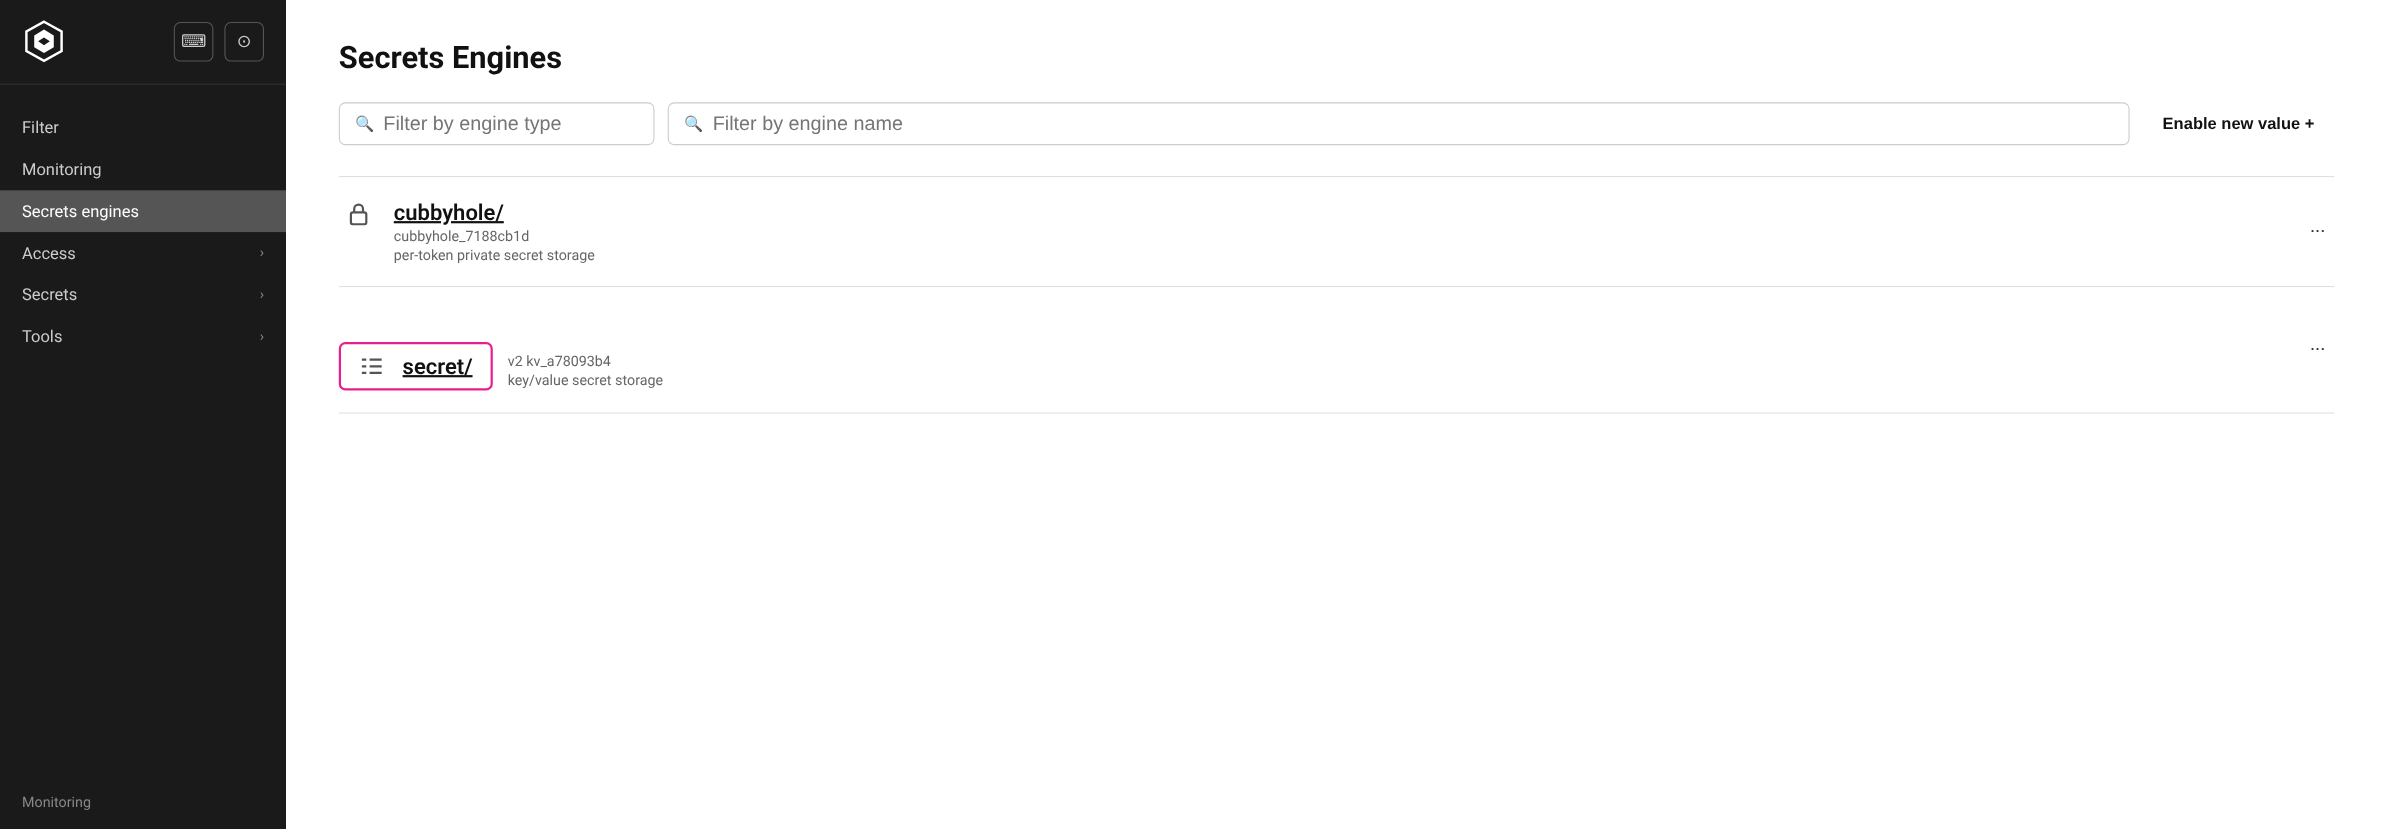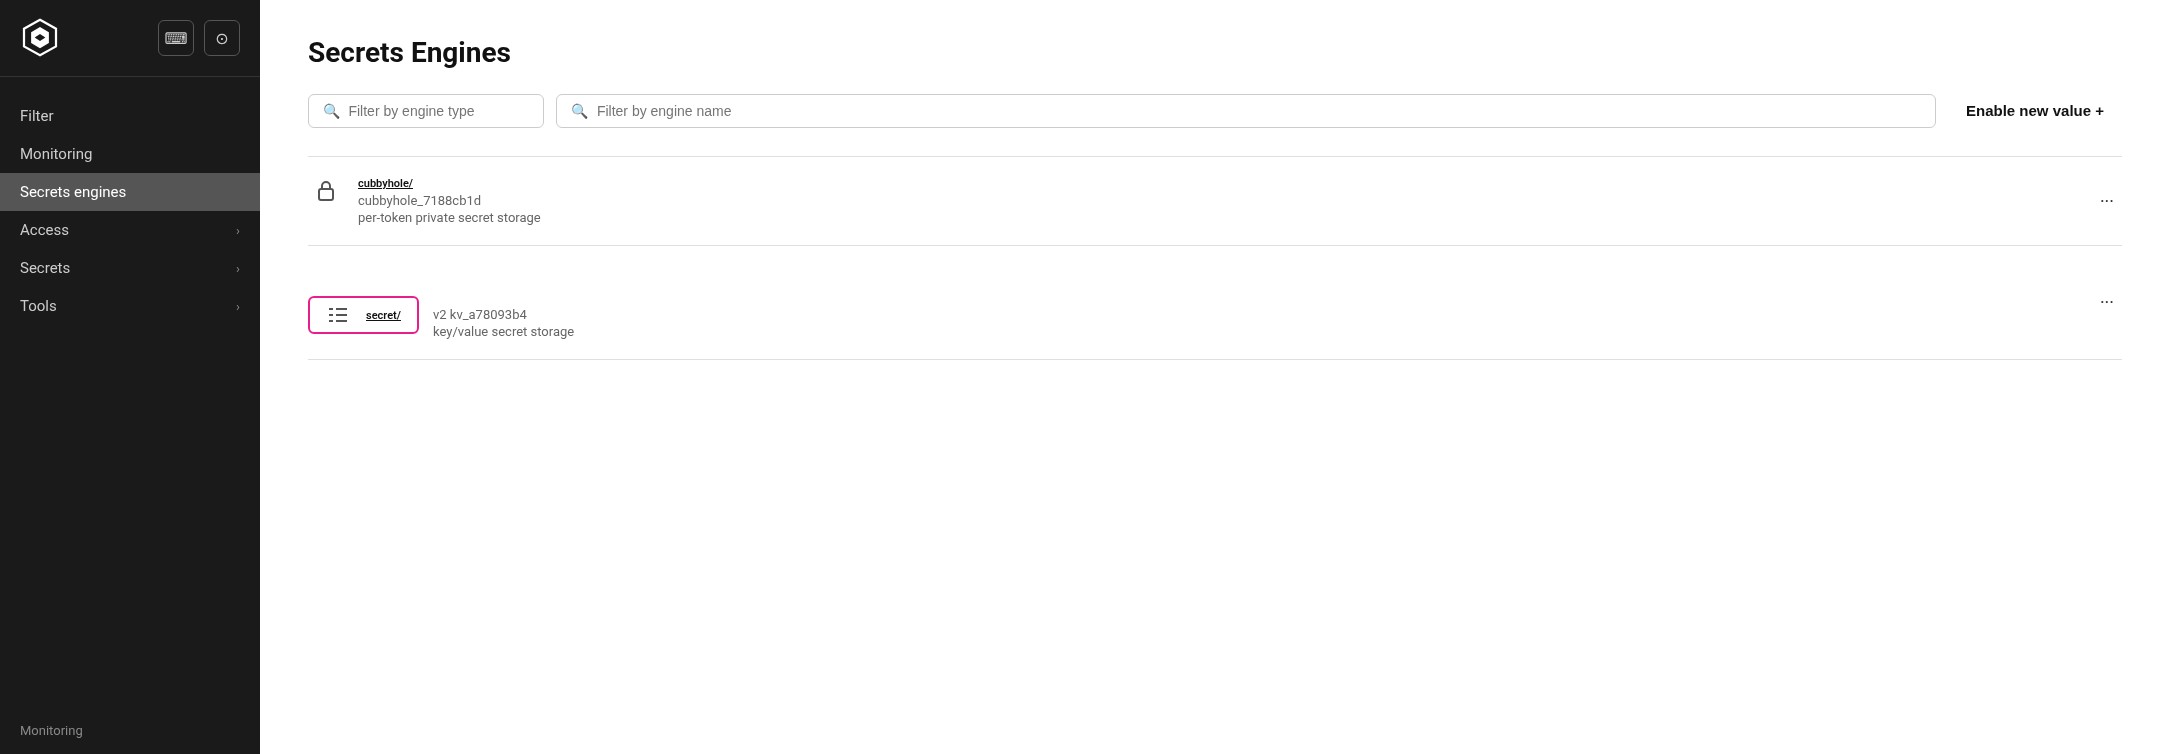--- a/index.html
+++ b/index.html
@@ -123,21 +123,21 @@
       min-width: 200px;
     }
 
     .filter-input.wide {
       flex: 1;
     }
 
     .filter-input input {
       border: none;
       outline: none;
-      font-size: 14px;
+      font-size: 18px;
       color: #7f1d1d;
       background: transparent;
       width: 100%;
     }
 
     .filter-input .search-icon {
       color: #aaa;
       font-size: 14px;
     }
 
@@ -176,21 +176,21 @@
       justify-content: center;
       color: #555;
       font-size: 18px;
     }
 
     .engine-info {
       flex: 1;
     }
 
     .engine-name {
-      font-size: 11px;
+      font-size: 20px;
       font-weight: 600;
       color: #111;
       text-decoration: underline;
       cursor: pointer;
     }
 
     .engine-id {
       font-size: 13px;
       color: #666;
       margin-top: 3px;

